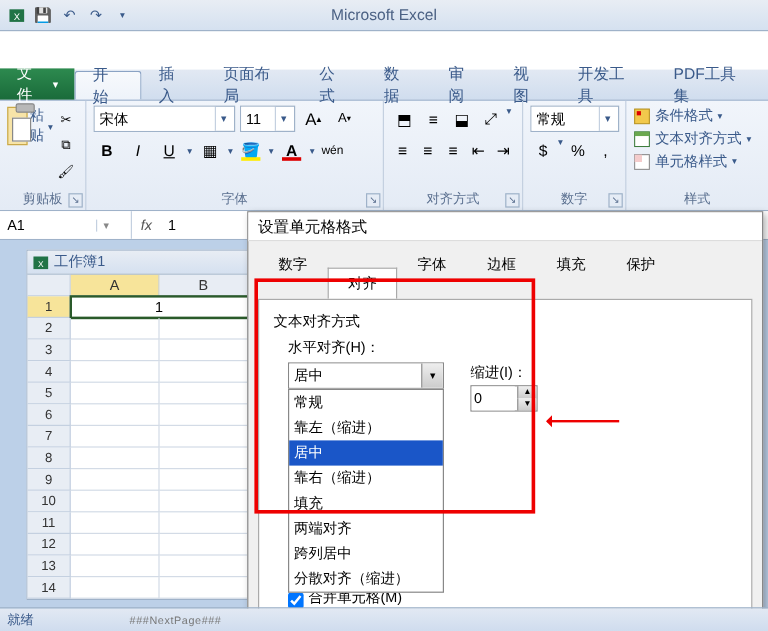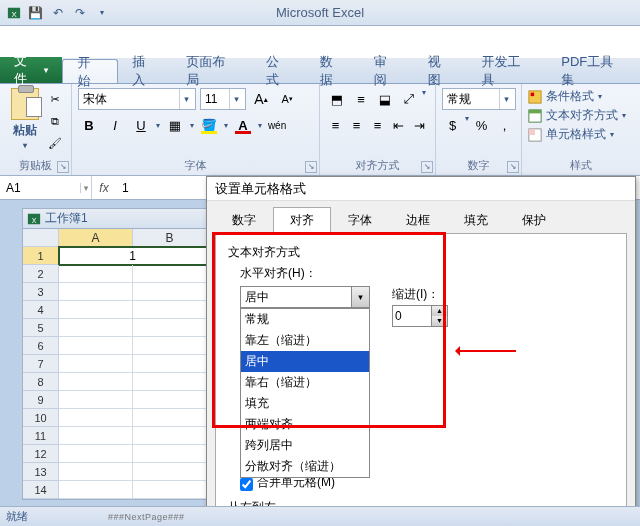--- a/index.html
+++ b/index.html
@@ -19,21 +19,21 @@
   .tab { padding: 4px 14px; color: #3a5a8a; font-size: 13px; cursor: default; height: 24px; display: flex; align-items: center; }
   .tab.active { background: linear-gradient(#f7f9fc, #eef3fa); border: 1px solid #8ba3c4; border-bottom: none; border-radius: 3px 3px 0 0; color: #3a5a8a; }
 
   
   .ribbon { height: 92px; background: linear-gradient(#f1f5fb, #e4ebf5); border-bottom: 1px solid #9fb2c9; display: flex; }
   .ribbon-group { border-right: 1px solid #c4d0e0; padding: 4px 6px 2px 6px; display: flex; flex-direction: column; justify-content: space-between; position: relative; }
   .ribbon-group-label { text-align: center; color: #5a6f8f; font-size: 11px; padding-top: 2px; white-space: nowrap; }
   .ribbon-group-label .launcher { position: absolute; right: 2px; bottom: 2px; width: 12px; height: 12px; border: 1px solid #9fb2c9; font-size: 8px; line-height: 10px; text-align: center; color: #5a6f8f; }
 
   .clipboard-big { display: flex; gap: 2px; align-items: flex-start; }
-  .paste-btn { width: 38px; display: flex; flex-direction: column; align-items: center; gap: 2px; font-weight: bold; }
+  .paste-btn { width: 38px; display: flex; flex-direction: row; align-items: center; gap: 2px; }
   .paste-icon { width: 28px; height: 32px; background: #f7e4a8; border: 1px solid #c9a84a; position: relative; }
   .paste-icon::before { content: ""; position: absolute; top: -4px; left: 6px; width: 14px; height: 6px; background: #b8b8b8; border: 1px solid #888; border-radius: 2px; }
   .paste-icon::after { content: ""; position: absolute; bottom: 2px; right: -4px; width: 14px; height: 18px; background: #fff; border: 1px solid #888; }
   .mini-col { display: flex; flex-direction: column; gap: 4px; padding-top: 2px; }
   .mini-btn { width: 18px; height: 18px; display: flex; align-items: center; justify-content: center; font-size: 11px; }
 
   .font-group-body { display: flex; flex-direction: column; gap: 4px; }
   .font-row1 { display: flex; gap: 4px; align-items: flex-end; }
   .combo { display: flex; align-items: center; background: #fff; border: 1px solid #9fb2c9; height: 22px; }
   .combo-input { border: none; outline: none; padding: 0 4px; font-size: 12px; height: 20px; }
@@ -45,21 +45,21 @@
   .align-row { display: flex; gap: 2px; }
 
   .num-group-body { display: flex; flex-direction: column; gap: 4px; }
 
   .styles-group-body { display: flex; flex-direction: column; gap: 2px; }
   .style-row { display: flex; align-items: center; gap: 4px; white-space: nowrap; color: #3a5a8a; font-size: 12px; }
   .style-row svg { width: 14px; height: 14px; }
 
   
   .namebar { height: 24px; display: flex; align-items: stretch; border-bottom: 1px solid #9fb2c9; }
-  .namebox { width: 92px; border-right: 1px solid #c4d0e0; display: flex; align-items: center; background: #fff; }
+  .namebox { width: 110px; border-right: 1px solid #c4d0e0; display: flex; align-items: center; background: #fff; }
   .namebox input { border: none; outline: none; width: 80px; padding: 0 6px; font-size: 12px; }
   .namebox .caret { width: 16px; text-align: center; color: #888; font-size: 9px; border-left: 1px solid #c4d0e0; }
   .fx-area { display: flex; align-items: center; flex: 1; background: #fff; }
   .fx-btn { width: 24px; text-align: center; color: #555; font-style: italic; }
   .fx-input { border: none; outline: none; flex: 1; padding: 0 6px; font-size: 12px; }
 
   
   .workspace { position: relative; background: #bcd0e8; height: 354px; }
   .book-window { position: absolute; left: 22px; top: 8px; width: 300px; background: #fff; border: 1px solid #9fb2c9; }
   .book-title { height: 20px; background: linear-gradient(#e8edf4, #d5e1f0); display: flex; align-items: center; padding: 0 4px; gap: 4px; font-size: 12px; color: #3a5a8a; border-bottom: 1px solid #9fb2c9;}
@@ -73,21 +73,21 @@
   .row-h.sel { background: #f7e49a; }
   .cell { width: 74px; height: 18px; border-right: 1px solid #d3dbe6; border-bottom: 1px solid #d3dbe6; font-size: 12px; text-align: center; line-height: 18px; }
   .cell.active { outline: 2px solid #2a5a2a; outline-offset: -1px; border-right: 1px solid #2a5a2a; border-bottom: 1px solid #2a5a2a; }
   .cell.merged { width: 148px; }
 
   
   .dialog { position: absolute; left: 206px; top: 176px; width: 430px; height: 350px; background: #f0f0f0; border: 1px solid #888; box-shadow: 2px 2px 6px rgba(0,0,0,0.3); }
   .dialog-title { height: 24px; display: flex; align-items: center; padding: 0 8px; font-size: 13px; background: #fff; border-bottom: 1px solid #ddd;}
   .dialog-tabs { display: flex; padding: 6px 8px 0 8px; gap: 0; }
   .dtab { padding: 4px 16px; font-size: 12px; border: 1px solid transparent; border-bottom: none; cursor: default; }
-  .dtab.active { background: #fff; border-color: #aaa; }
+  .dtab.active { background: #fff; border-color: #aaa; margin-top: 16px; }
   .dialog-body { background: #fff; margin: 0 8px 8px 8px; border: 1px solid #aaa; padding: 10px 12px; height: 290px; overflow: hidden; position: relative; }
   .red-frame { position: absolute; left: 212px; top: 232px; width: 234px; height: 196px; border: 3px solid #e00; pointer-events: none; z-index: 10; }
   .arrow-red { position: absolute; left: 456px; top: 350px; width: 60px; height: 2px; background: #e00; z-index: 11; }
   .arrow-red::before { content: ""; position: absolute; left: -6px; top: -4px; border: 5px solid transparent; border-right-color: #e00; }
 
   .dlg-section-title { font-size: 12px; margin-bottom: 0; }
   .dlg-row { display: flex; align-items: center; gap: 8px; margin: 4px 0 4px 12px; font-size: 12px; }
   .win-combo { position: relative; width: 130px; height: 22px; background: #fff; border: 1px solid #888; display: flex; align-items: center; }
   .win-combo-input { border: none; outline: none; width: 100%; padding: 0 18px 0 4px; font-size: 12px; height: 20px; }
   .win-combo-btn { position: absolute; right: 0; top: 0; width: 18px; height: 20px; background: linear-gradient(#eee,#ccc); border-left: 1px solid #888; display: flex; align-items: center; justify-content: center; font-size: 9px; }

